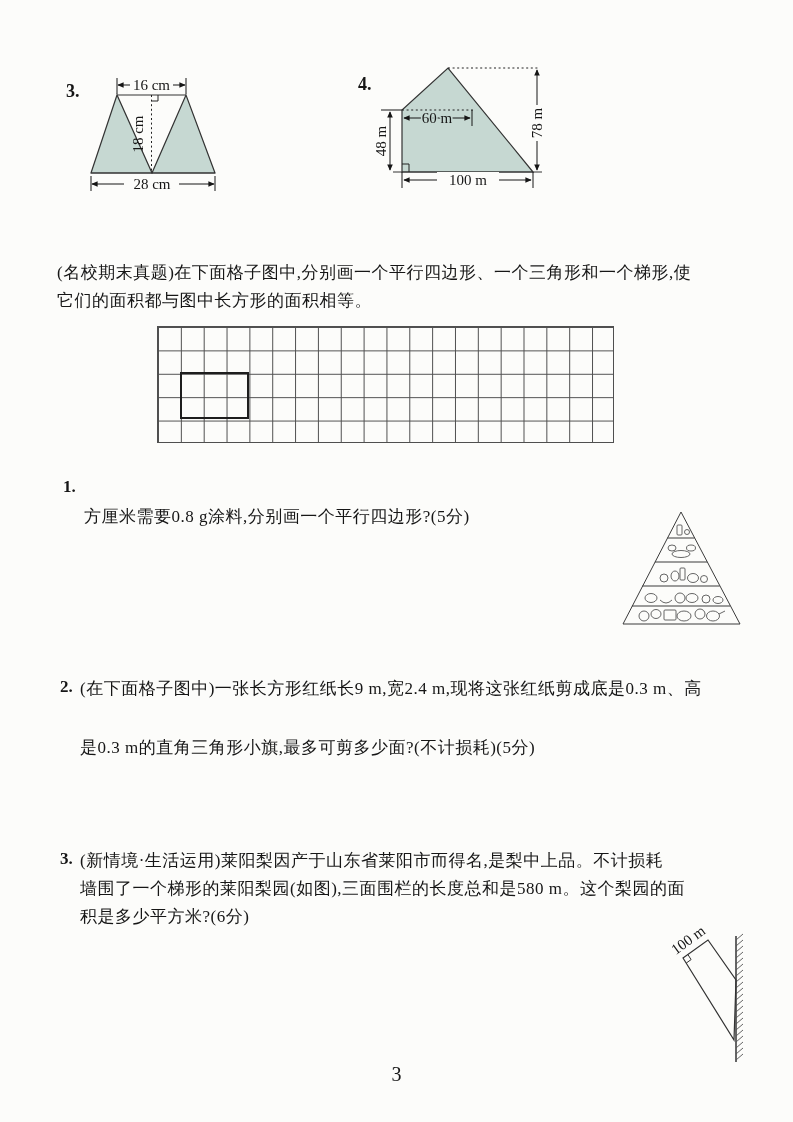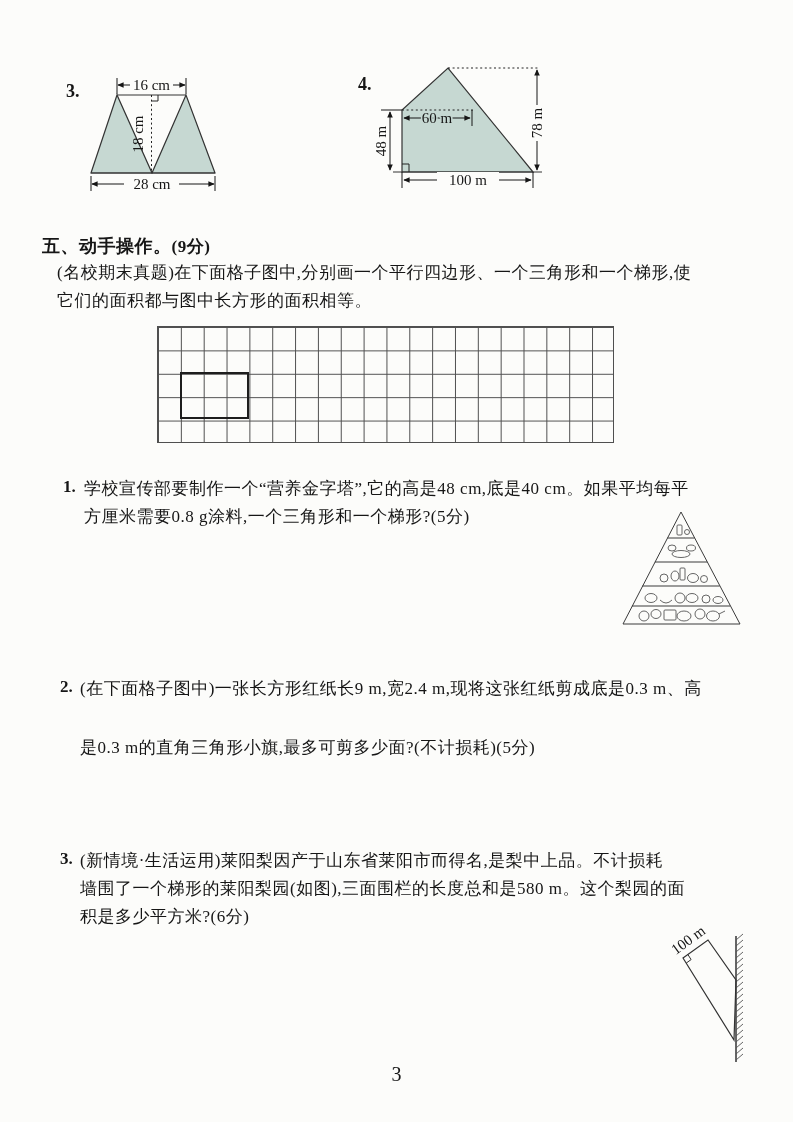--- a/index.html
+++ b/index.html
@@ -80,34 +80,30 @@
     <text class="dim" transform="rotate(-90 187 71)" x="187" y="76" text-anchor="middle">78 m</text>
 
     <line x1="52" y1="120" x2="52" y2="136" stroke="#161616" stroke-width="1"></line>
     <line x1="183" y1="120" x2="183" y2="136" stroke="#161616" stroke-width="1"></line>
     <line x1="54" y1="128" x2="181" y2="128" stroke="#161616" stroke-width="1" marker-start="url(#ah)" marker-end="url(#ah)"></line>
     <rect x="87" y="120" width="62" height="16" fill="#fcfcfa"></rect>
     <text class="dim" x="118" y="133" text-anchor="middle">100 m</text>
     <path d="M52,112 L59,112 L59,120" fill="none" stroke="#222" stroke-width="1"></path>
   </svg>
 
-  <div class="heading" style="left:42px;top:234px">
-    <span>五、动手操作。</span><span class="score">(9分)</span>
-  </div>
   <div class="bodyline" style="left:57px;top:289px">它们的面积都与图中长方形的面积相等。</div>
   <div class="bodyline" style="left:57px;top:261px">(名校期末真题)在下面格子图中,分别画一个平行四边形、一个三角形和一个梯形,使</div>
 
   <div class="grid">
     <div class="grid-rect"></div>
   </div>
 
 
   <div class="pnum" style="left:63px;top:477px">1.</div>
-  <div class="bodyline" style="left:84px;top:477px">学校宣传部要制作一个“营养金字塔”,它的高是48 cm,底是40 cm。如果平均每平</div>
-  <div class="bodyline" style="left:84px;top:505px">方厘米需要0.8 g涂料,一个三角形和一个梯形?(5分)</div>
+  <div class="bodyline" style="left:84px;top:505px">方厘米需要0.8 g涂料,分别画一个平行四边形?(5分)</div>
 
   <svg class="fig" style="left:618px;top:506px" width="128" height="126" viewBox="0 0 128 126">
     <g stroke="#3b3b3b" stroke-width="1" fill="none">
       <polygon points="63,6 5,118 122,118"></polygon>
       <line x1="49.4" y1="32" x2="76.6" y2="32"></line>
       <line x1="36.9" y1="56" x2="89.1" y2="56"></line>
       <line x1="24.3" y1="80" x2="101.7" y2="80"></line>
       <line x1="13.9" y1="100" x2="112.1" y2="100"></line>
     </g>
     <g stroke="#555" stroke-width="0.9" fill="none">

